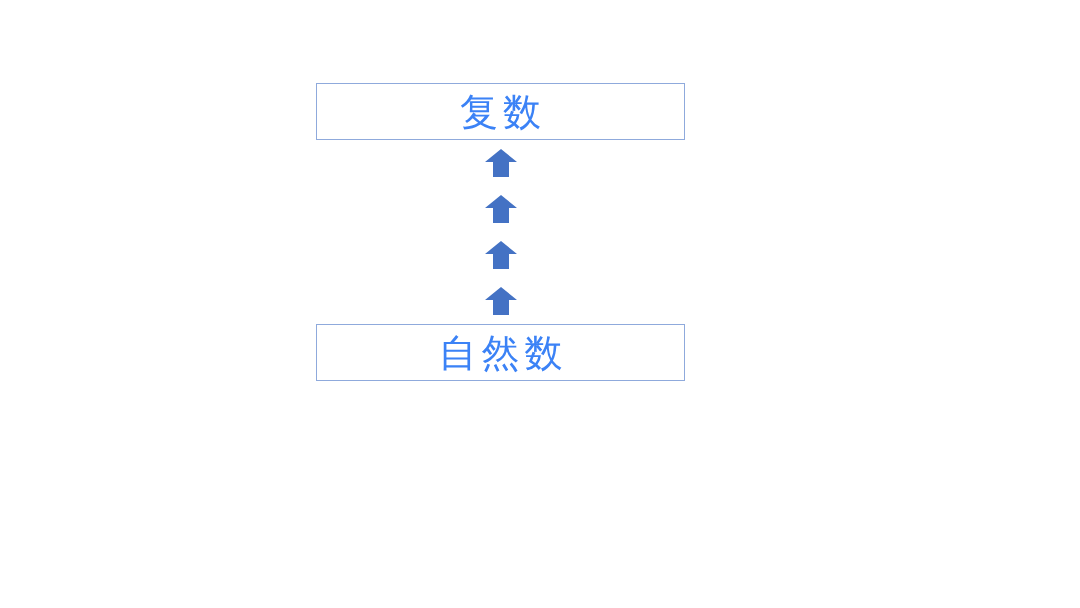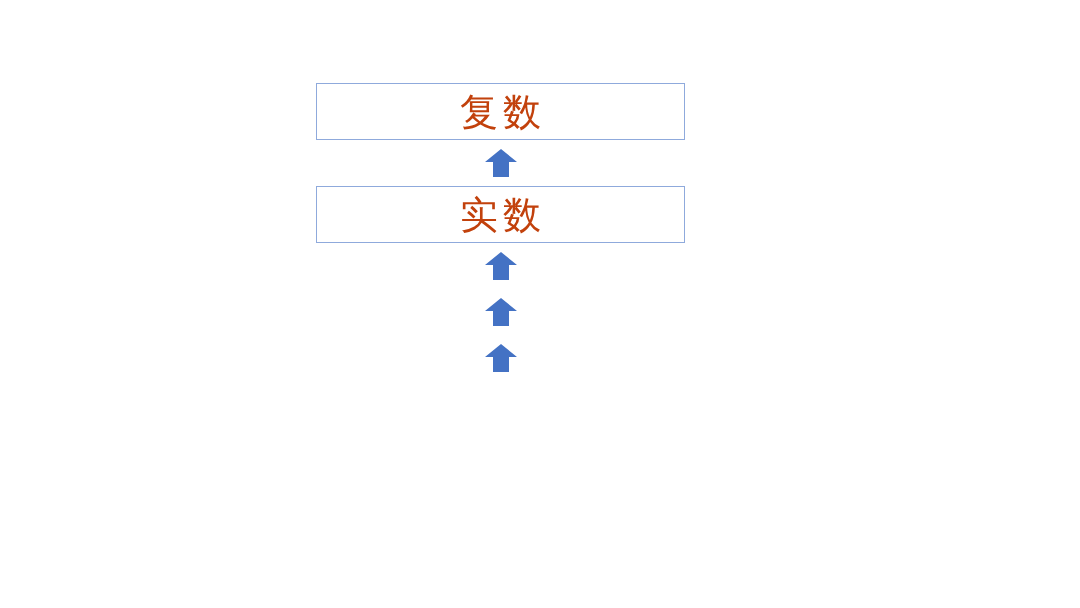--- a/index.html
+++ b/index.html
@@ -32,21 +32,21 @@
     height: 57px;
     background: #ffffff;
     border: 1.5px solid #8FAADC;
     display: flex;
     align-items: center;
     justify-content: center;
   }
   .level-label {
     font-size: 38px;
     line-height: 1;
-    color: #c2410c;
+    color: #3b82f6;
     letter-spacing: 5px;
     margin-left: 5px; 
     white-space: nowrap;
   }
   .arrow-wrap {
     height: 28px;
     margin: 9px 0;
     display: flex;
     align-items: center;
     justify-content: center;
@@ -64,23 +64,20 @@
     <div class="level-box">
       <span class="level-label">复数</span>
     </div>
 
     <div class="arrow-wrap">
       <svg width="32" height="28" viewBox="0 0 32 28" aria-hidden="true">
         <polygon points="16,0 32,13 24,13 24,28 8,28 8,13 0,13" fill="#4472C4"></polygon>
       </svg>
     </div>
 
-    <div class="level-box">
-      <span class="level-label">实数</span>
-    </div>
 
     <div class="arrow-wrap">
       <svg width="32" height="28" viewBox="0 0 32 28" aria-hidden="true">
         <polygon points="16,0 32,13 24,13 24,28 8,28 8,13 0,13" fill="#4472C4"></polygon>
       </svg>
     </div>
 
 
     <div class="arrow-wrap">
       <svg width="32" height="28" viewBox="0 0 32 28" aria-hidden="true">
@@ -88,15 +85,18 @@
       </svg>
     </div>
 
 
     <div class="arrow-wrap">
       <svg width="32" height="28" viewBox="0 0 32 28" aria-hidden="true">
         <polygon points="16,0 32,13 24,13 24,28 8,28 8,13 0,13" fill="#4472C4"></polygon>
       </svg>
     </div>
 
+    <div class="level-box">
+      <span class="level-label">自然数</span>
+    </div>
 
   </div>
 </div>
 
 </body></html>

